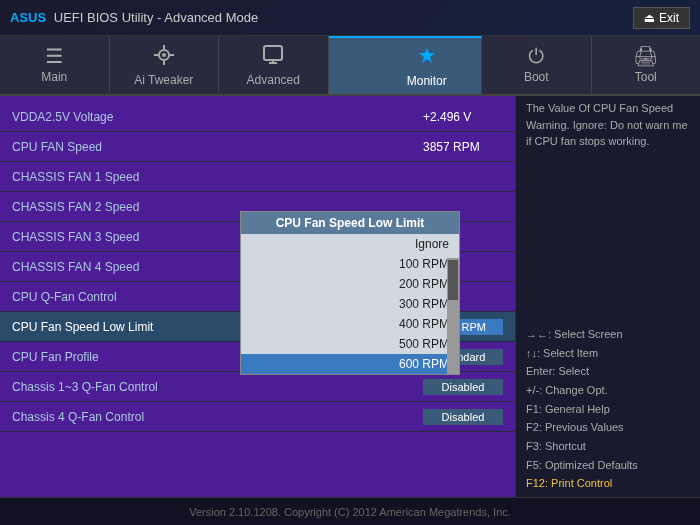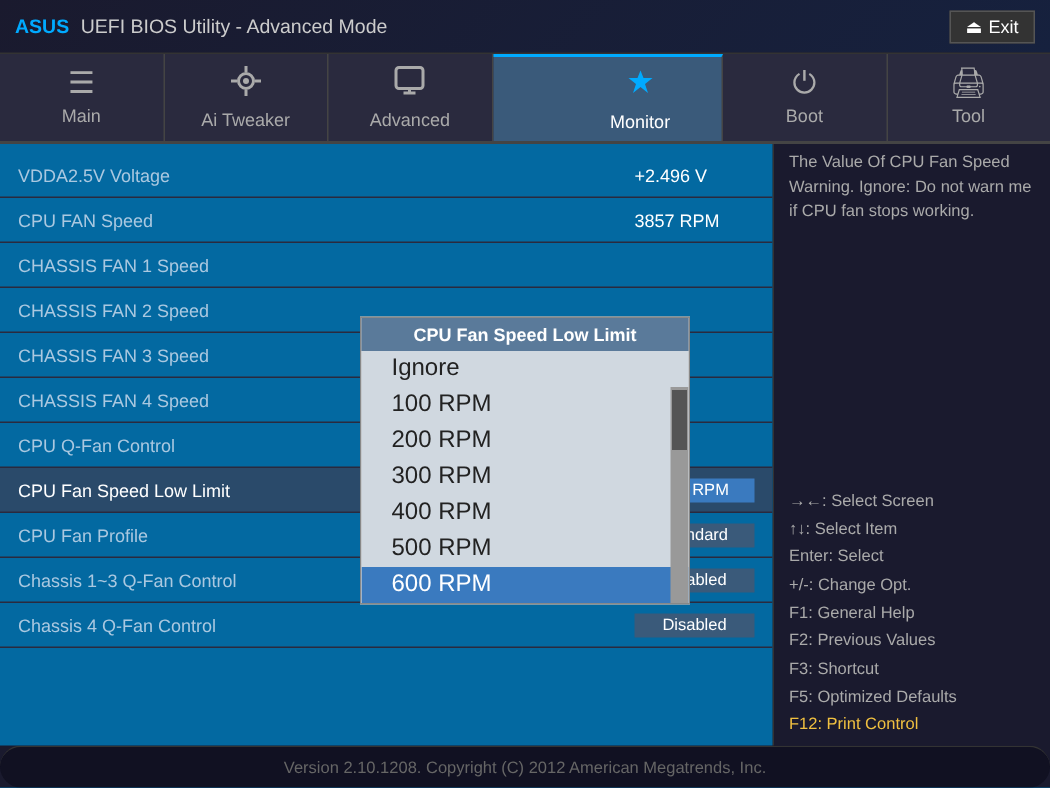--- a/index.html
+++ b/index.html
@@ -79,21 +79,21 @@
 
     
     .main-content {
       display: flex;
       height: calc(525px - 36px - 60px - 28px);
     }
 
     
     .left-panel {
       flex: 1;
-      background: #0369a1;
+      background: #4c1d95;
       padding: 6px 0;
       overflow: hidden;
       position: relative;
     }
 
     .setting-row {
       display: flex;
       align-items: center;
       height: 30px;
       padding: 0 12px;
@@ -131,24 +131,25 @@
       padding: 4px 8px;
       text-align: center;
       font-weight: bold;
     }
     .dropdown-list {
       background: #d0d8e0;
       max-height: 190px;
       overflow: hidden;
     }
     .dropdown-item {
-      padding: 3px 20px;
-      font-size: 16px;
+      padding: 3px 10px;
+      font-size: 12px;
       color: #222;
       cursor: pointer;
+      text-align: right;
     }
     .dropdown-item.selected {
       background: #3a7abf;
       color: #fff;
     }
     .dropdown-scrollbar {
       position: absolute;
       right: 0;
       top: 24px;
       width: 12px;
@@ -204,21 +205,20 @@
     
     .footer {
       height: 28px;
       background: #111122;
       display: flex;
       align-items: center;
       justify-content: center;
       color: #666;
       font-size: 11px;
       border-top: 1px solid #333;
-      border-radius: 14px;
     }
   </style>
 </head>
 <body>
 
 <div class="header">
   <div class="asus-logo">
     <span>ASUS</span>
     <span style="color:#ccc; font-style:normal; font-weight:normal;">UEFI BIOS Utility - Advanced Mode</span>
   </div>

